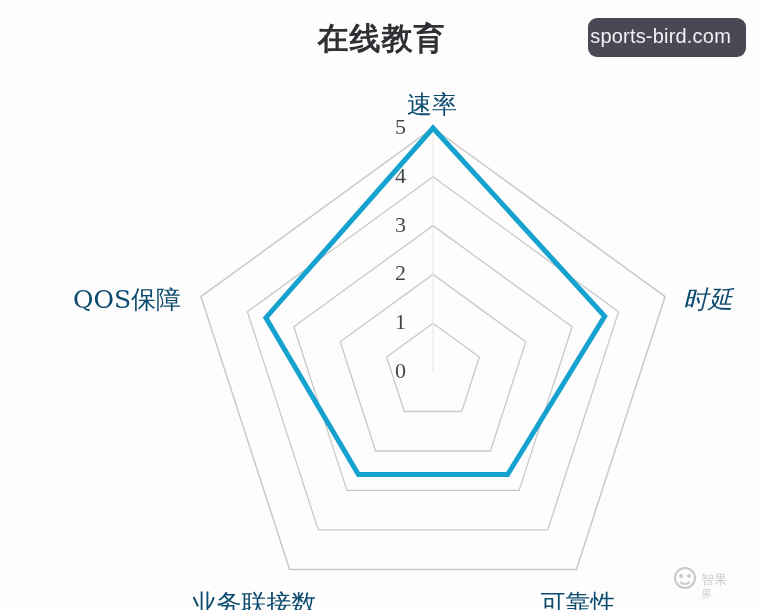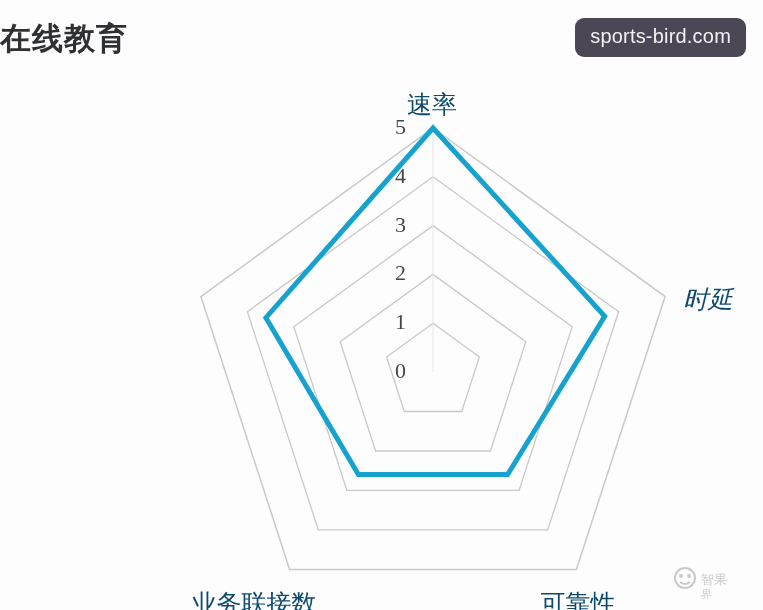--- a/index.html
+++ b/index.html
@@ -15,34 +15,34 @@
   }
   #stage {
     position: absolute;
     left: 0; top: 0;
     width: 763px; height: 610px;
   }
   #chart-title {
     position: absolute;
     left: 0; top: 18px;
     width: 763px;
-    text-align: left;
+    text-align: center;
     font-size: 31px;
     font-weight: bold;
     color: #2f3033;
     letter-spacing: 1px;
     font-family: "DejaVu Serif", "Liberation Serif", serif;
   }
   #watermark {
     position: absolute;
     right: 17px; top: 18px;
     background: #4b4754;
     color: #f2f1f4;
     font-size: 20px;
-    padding: 7px 15px 9px 15px;
+    padding: 7px 15px 9px 2px;
     border-radius: 9px;
     font-family: "Liberation Sans", "DejaVu Sans", sans-serif;
     letter-spacing: 0.2px;
   }
   #radar-svg {
     position: absolute;
     left: 0; top: 0;
   }
   .axis-label {
     position: absolute;
@@ -85,20 +85,21 @@
     <g id="spoke-group">
         <line x1="433" y1="372" x2="433" y2="128" stroke="#e6e6e6" stroke-width="1"></line>
       </g>
     <polygon id="series-polygon" fill="none" stroke="#16a2cf" stroke-width="5" stroke-linejoin="miter" stroke-linecap="butt" points="433.0,128.0 604.7,316.2 507.6,474.6 358.4,474.6 265.9,317.7"></polygon>
   </svg>
 
   <div class="axis-label" id="lbl-speed" style="left: 407px; top: 88px;">速率</div>
   <div class="axis-label" id="lbl-latency" style="left: 683.058px; top: 282.6px; font-style: italic;">时延</div>
   <div class="axis-label" id="lbl-reliability" style="left: 540.42px; top: 587.4px;">可靠性</div>
   <div class="axis-label" id="lbl-connections" style="left: 191.58px; top: 587.4px;">业务联接数</div>
+  <div class="axis-label" id="lbl-qos" style="left: 72.9422px; top: 282.6px;">QOS保障</div>
 
   <div id="tick-group">
       <div class="tick-label" style="left: 395px; top: 114px;">5</div>
       <div class="tick-label" style="left: 395px; top: 162.8px;">4</div>
       <div class="tick-label" style="left: 395px; top: 211.6px;">3</div>
       <div class="tick-label" style="left: 395px; top: 260.4px;">2</div>
       <div class="tick-label" style="left: 395px; top: 309.2px;">1</div>
       <div class="tick-label" style="left: 395px; top: 358px;">0</div>
     </div>
 

